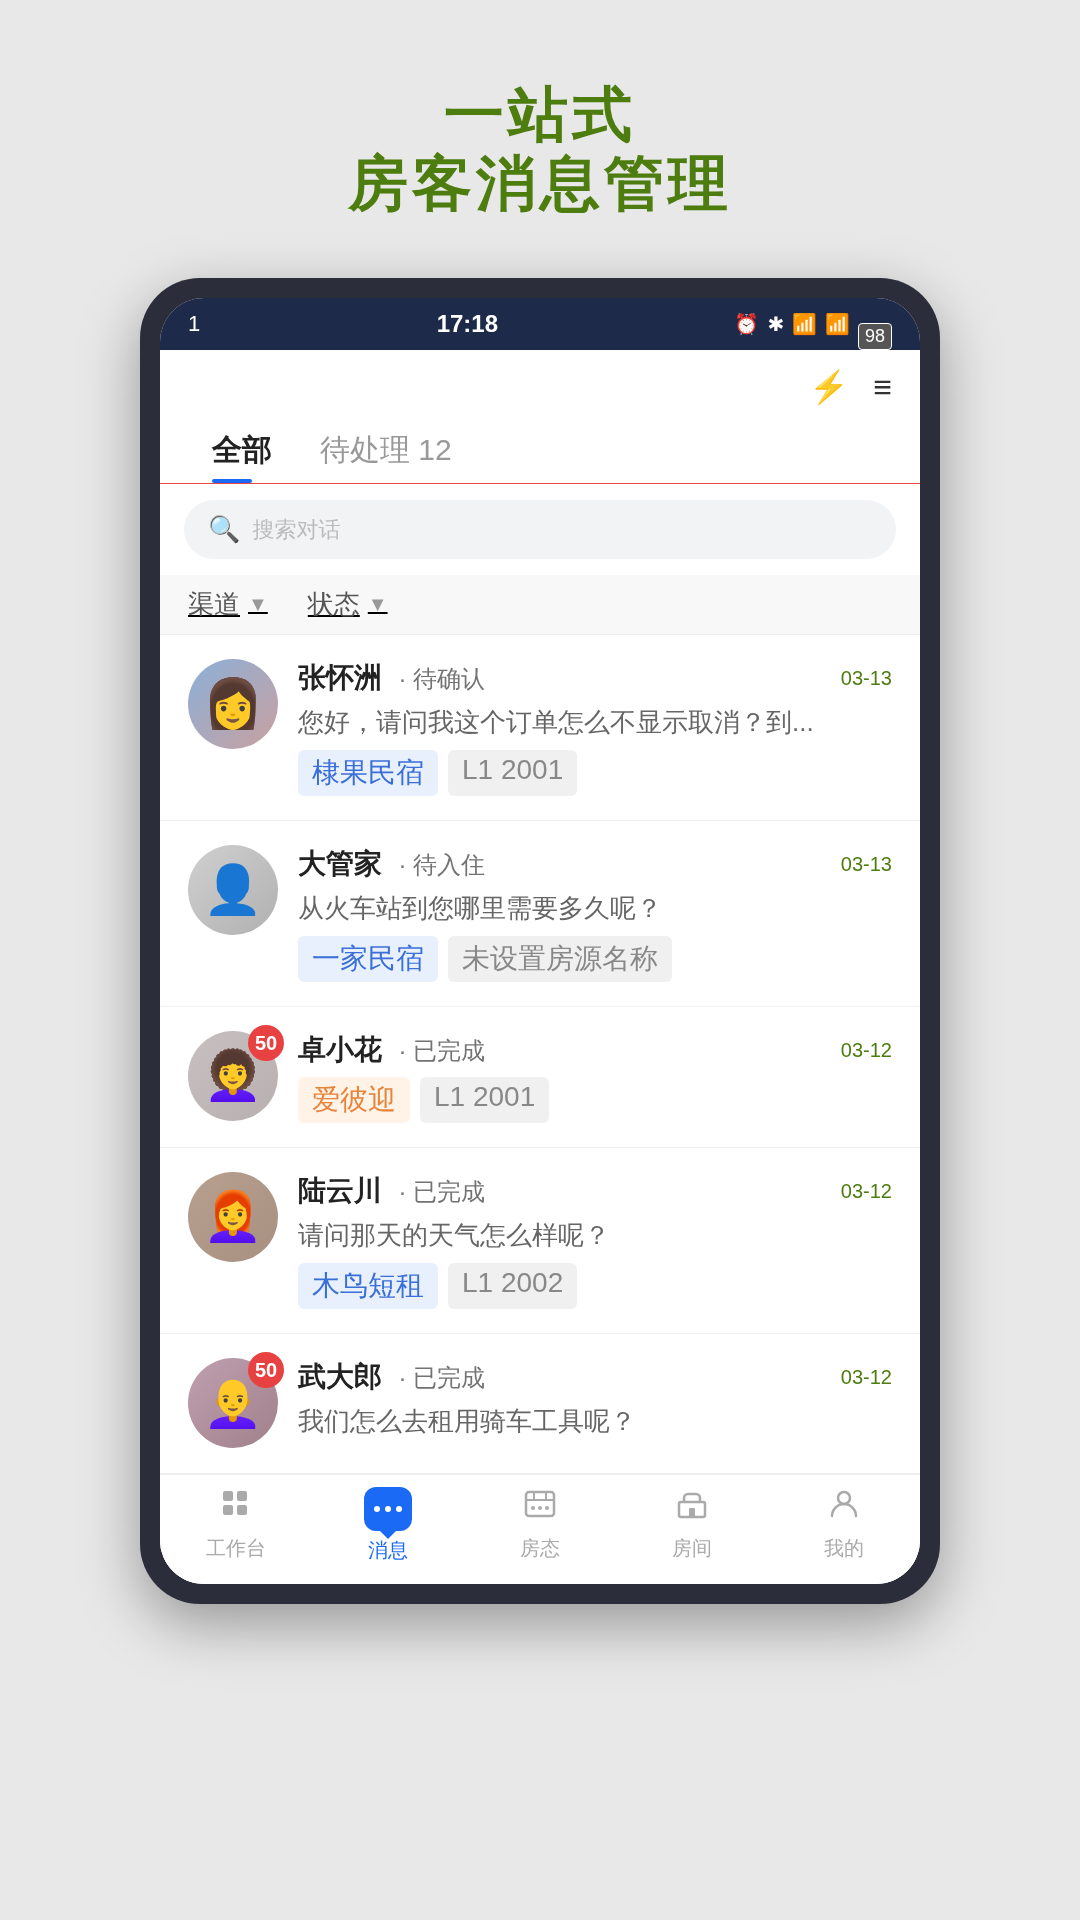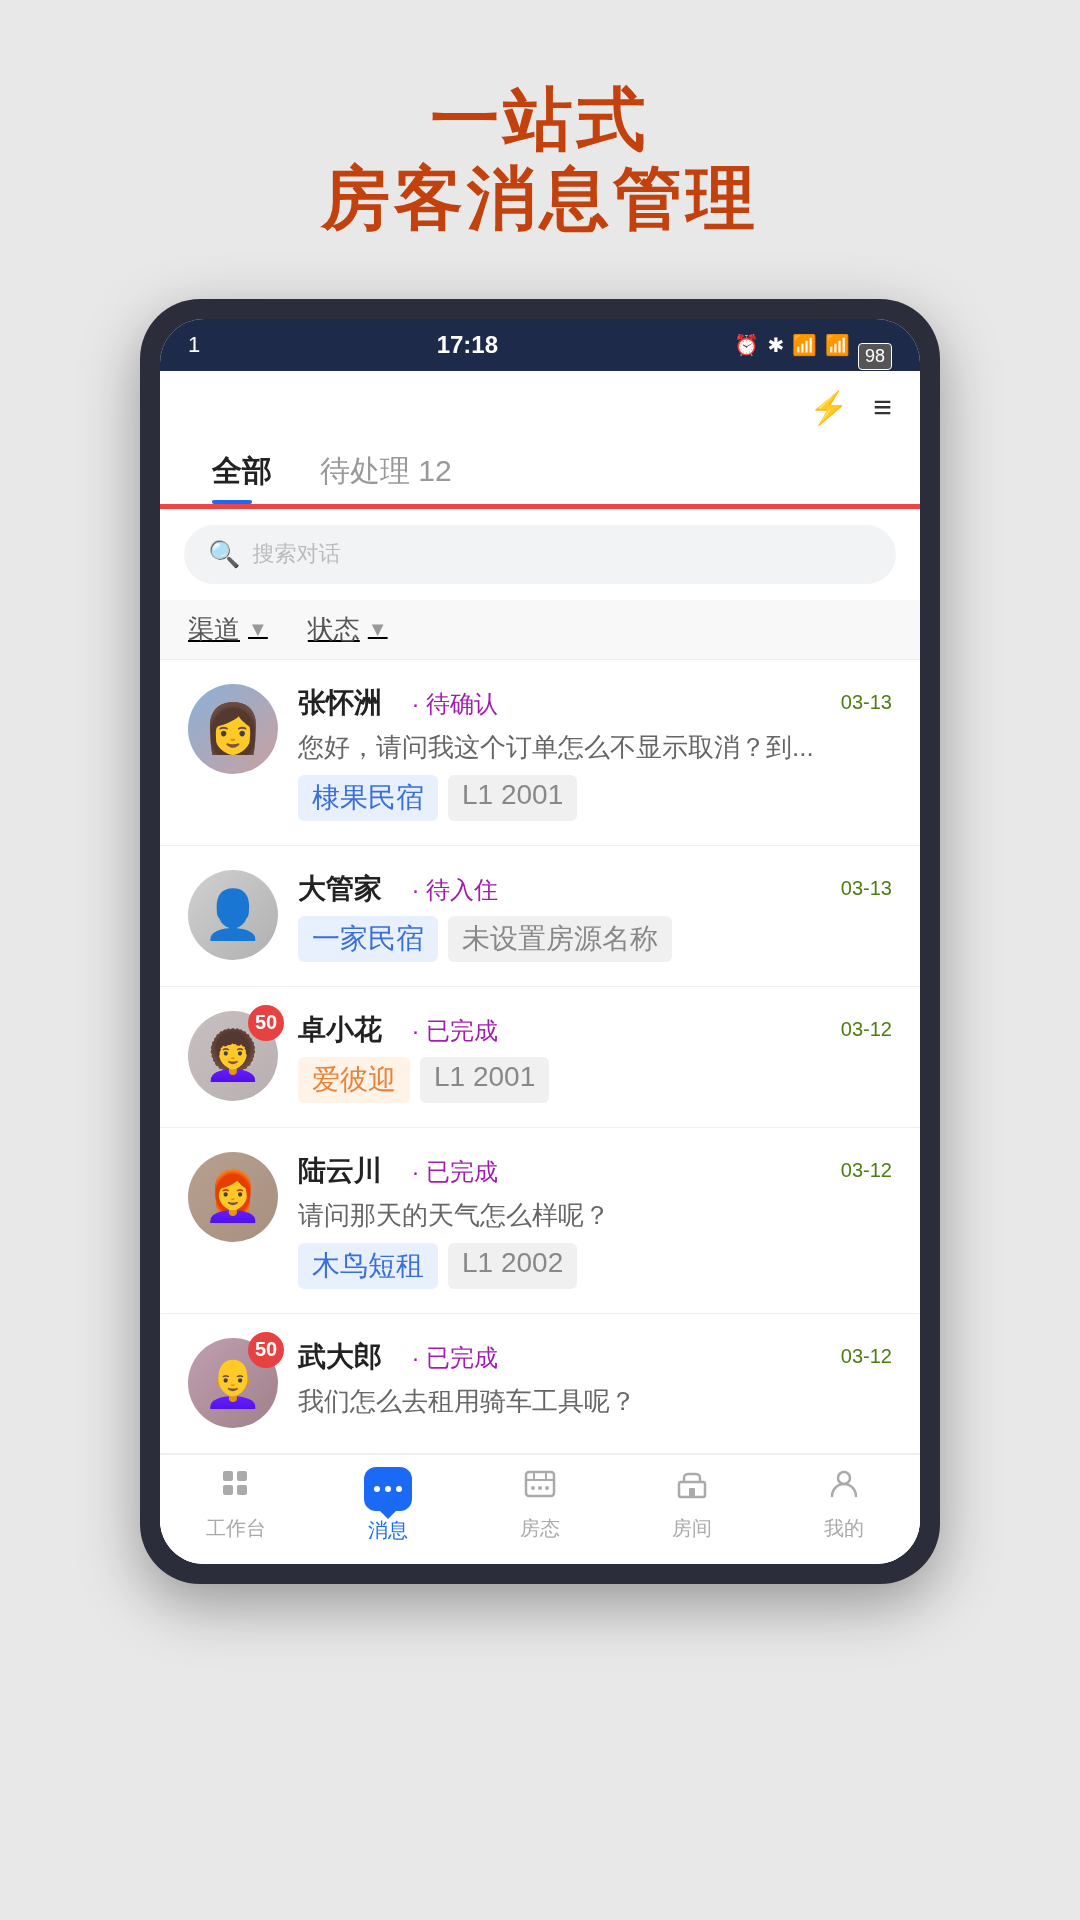--- a/index.html
+++ b/index.html
@@ -13,23 +13,23 @@
       flex-direction: column;
       align-items: center;
     }
 
     .page-title-area {
       width: 100%;
       text-align: center;
       padding: 80px 40px 60px;
     }
     .page-main-title {
-      font-size: 69px;
+      font-size: 60px;
       font-weight: 700;
-      color: #c2410c;
+      color: #4d7c0f;
       line-height: 1.15;
       letter-spacing: 4px;
     }
 
     .phone-wrapper {
       width: 800px;
       background: #2b2d3a;
       border-radius: 60px;
       padding: 20px;
       box-shadow: 0 20px 60px rgba(0,0,0,0.35);
@@ -84,21 +84,21 @@
     .header-icon {
       font-size: 32px;
       color: #333;
       cursor: pointer;
     }
 
     
     .tabs-row {
       display: flex;
       padding: 0 28px;
-      border-bottom: 5px solid #ef4444;
+      border-bottom: 1px solid #ef4444;
       background: white;
     }
     .tab-item {
       padding: 14px 24px 12px;
       font-size: 30px;
       color: #999;
       position: relative;
       cursor: pointer;
     }
     .tab-item.active {
@@ -203,22 +203,22 @@
       align-items: center;
       margin-bottom: 8px;
     }
     .message-name {
       font-size: 28px;
       font-weight: 600;
       color: #222;
     }
     .message-status {
       font-size: 24px;
-      color: #a21caf;
-      margin-left: 25px;
+      color: #737373;
+      margin-left: 12px;
     }
     .message-date {
       font-size: 20px;
       color: #4d7c0f;
     }
     .message-preview {
       font-size: 26px;
       color: #666;
       white-space: nowrap;
       overflow: hidden;
@@ -405,20 +405,21 @@
 
     </div>
     <div class="message-body">
       <div class="message-top">
         <div>
           <span class="message-name">大管家</span>
           <span class="message-status">· 待入住</span>
         </div>
         <span class="message-date">03-13</span>
       </div>
+      <div class="message-preview">从火车站到您哪里需要多久呢？</div>
       <div class="message-tags">
                 <span class="tag tag-blue">一家民宿</span>
                 <span class="tag tag-gray">未设置房源名称</span>
               </div>
     </div>
   </div>
           <div class="message-item">
     <div class="avatar-wrap">
       <div class="avatar avatar-3">
         <span class="avatar-face">👩‍🦱</span>

